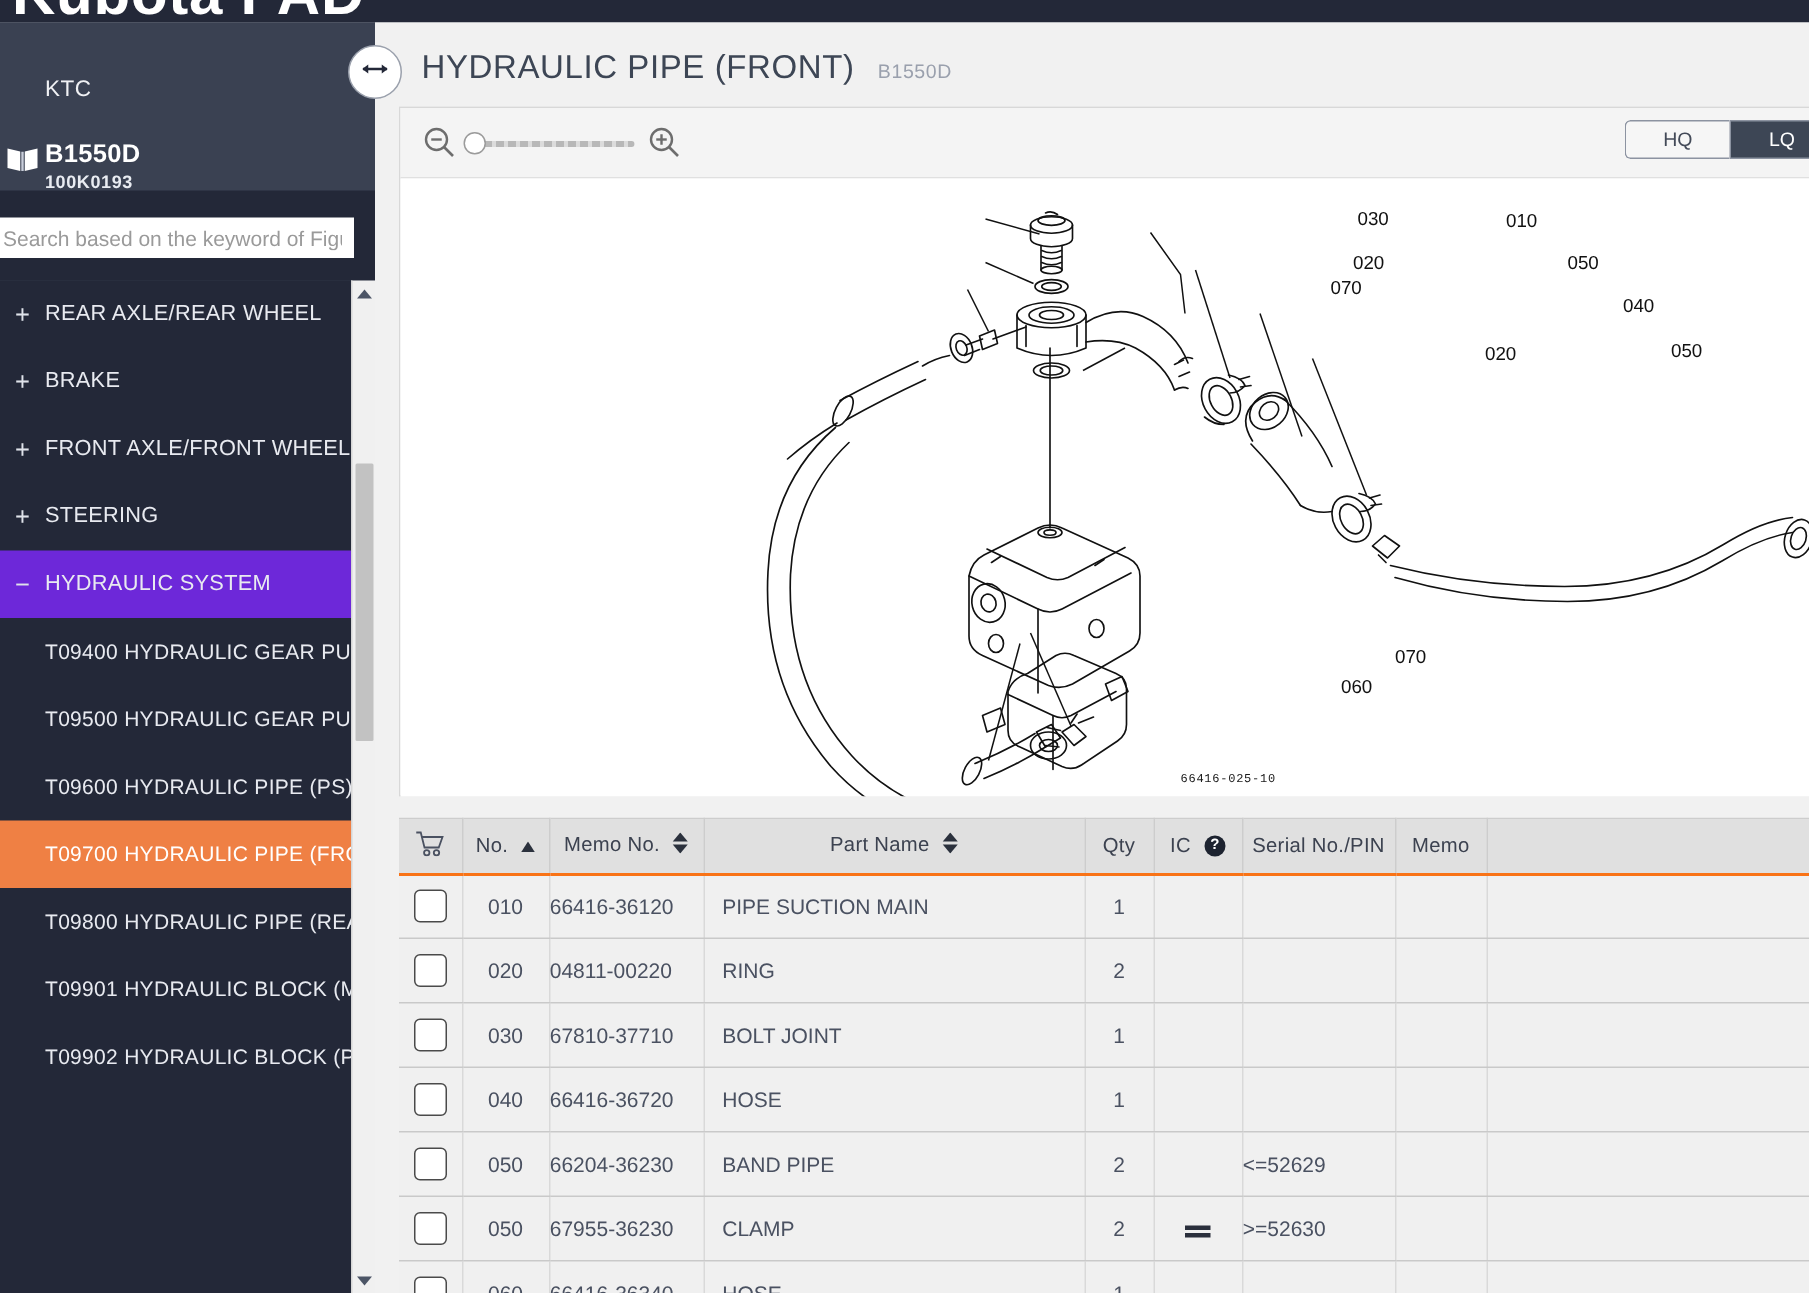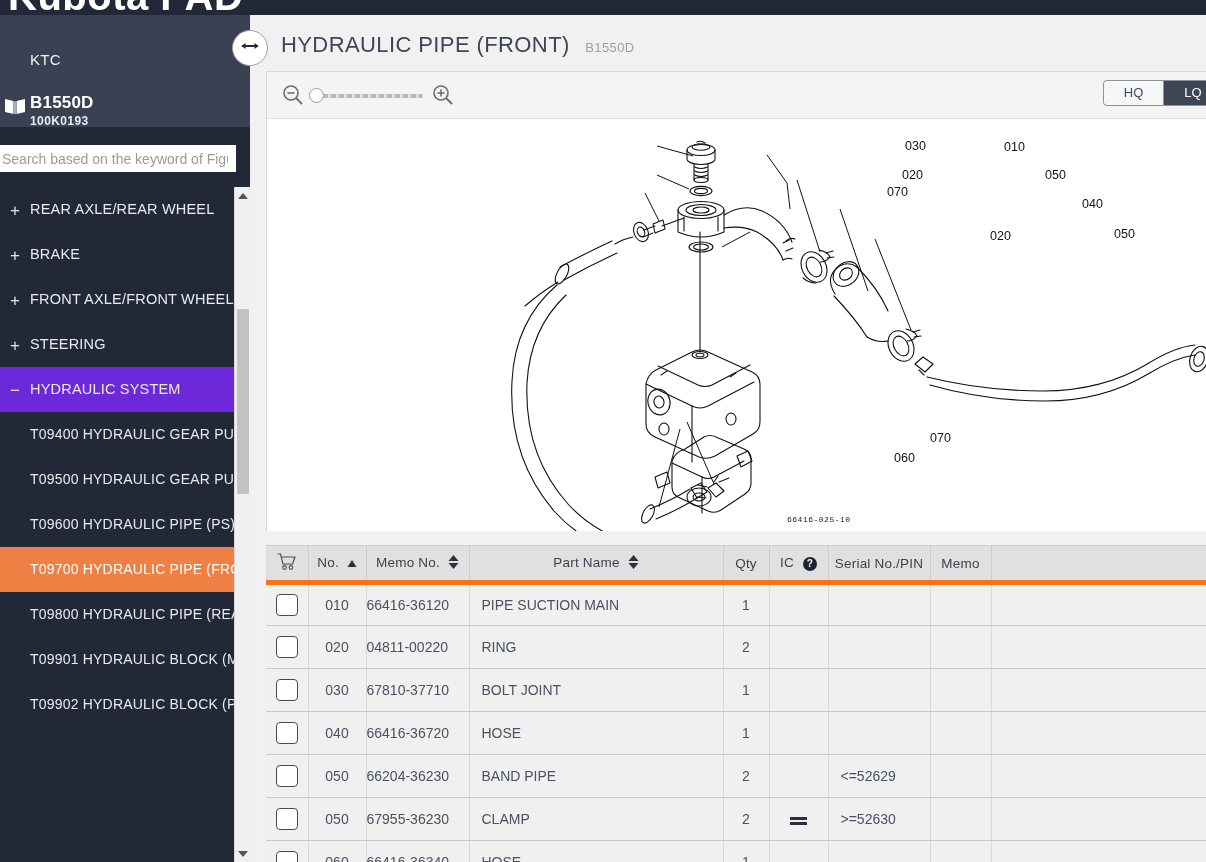--- a/index.html
+++ b/index.html
@@ -145,21 +145,21 @@
   #zoom-thumb {
     position: absolute; left: 42px; top: 16px; width: 15px; height: 15px;
     border-radius: 50%; background: #ffffff; border: 1px solid #9b9b9b;
     cursor: pointer;
   }
   #quality-toggle {
     position: absolute; right: 0px; top: 8px; height: 26px;
     display: flex; border-radius: 4px; overflow: hidden;
   }
   .q-btn {
-    width: 60px; height: 26px; line-height: 24px; text-align: center;
+    width: 70px; height: 26px; line-height: 24px; text-align: center;
     font-size: 13px; cursor: pointer; border: 1px solid #8c93a1;
   }
   .q-btn.off { background: #f6f6f6; color: #434a58; border-right: none;
                border-radius: 4px 0 0 4px; }
   .q-btn.on  { background: #3d4655; color: #ffffff; border-radius: 0 4px 4px 0; }
 
   #diagram-stage {
     position: absolute; left: 0; top: 47px; width: 956px; height: 412px;
     background: #ffffff; overflow: hidden;
   }
@@ -170,39 +170,39 @@
   }
 
   
   #parts-table {
     position: absolute; left: 16px; top: 530px; width: 956px; height: 332px;
     background: #f1f1f1; overflow: hidden;
   }
   table { border-collapse: collapse; width: 956px; table-layout: fixed; }
   thead th {
     height: 37px; background: #e0e0e0;
-    border-right: 1px solid #cdcdcd; border-bottom: 5px solid #f97316;
+    border-right: 1px solid #cdcdcd; border-bottom: 2px solid #f97316;
     border-top: 1px solid #cdcdcd;
     font-size: 13.5px; font-weight: normal; color: #3c4250;
     letter-spacing: .2px; text-align: center; white-space: nowrap;
   }
   thead th:last-child { border-right: none; }
   tbody td {
     height: 43px; background: #f0f0f0;
     border-right: 1px solid #d9d9d9; border-bottom: 1px solid #c9c9c9;
     font-size: 14px; color: #4a5161; white-space: nowrap;
   }
   tbody td:last-child { border-right: none; }
   .c-chk   { width: 42px;  text-align: center; }
   .c-no    { width: 58px;  text-align: center; }
   .c-pno   { width: 103px; text-align: left; }
   .c-pname { width: 254px; text-align: left; padding-left: 12px; }
   .c-qty   { width: 46px;  text-align: center; }
   .c-ic    { width: 59px;  text-align: center; }
-  .c-ser   { width: 102px; text-align: left; padding-left: 12px; }
+  .c-ser   { width: 102px; text-align: left; }
   .c-memo  { width: 61px;  text-align: center; }
   .c-x     { width: 231px; }
   .row-chk {
     width: 22px; height: 22px; border: 1px solid #4a4a4a; border-radius: 4px;
     background: #ffffff; display: inline-block; vertical-align: middle;
     cursor: pointer;
   }
   .sort-ico { display: inline-block; margin-left: 4px; vertical-align: middle; }
   .help-ico {
     display: inline-block; width: 14px; height: 14px; border-radius: 50%;

